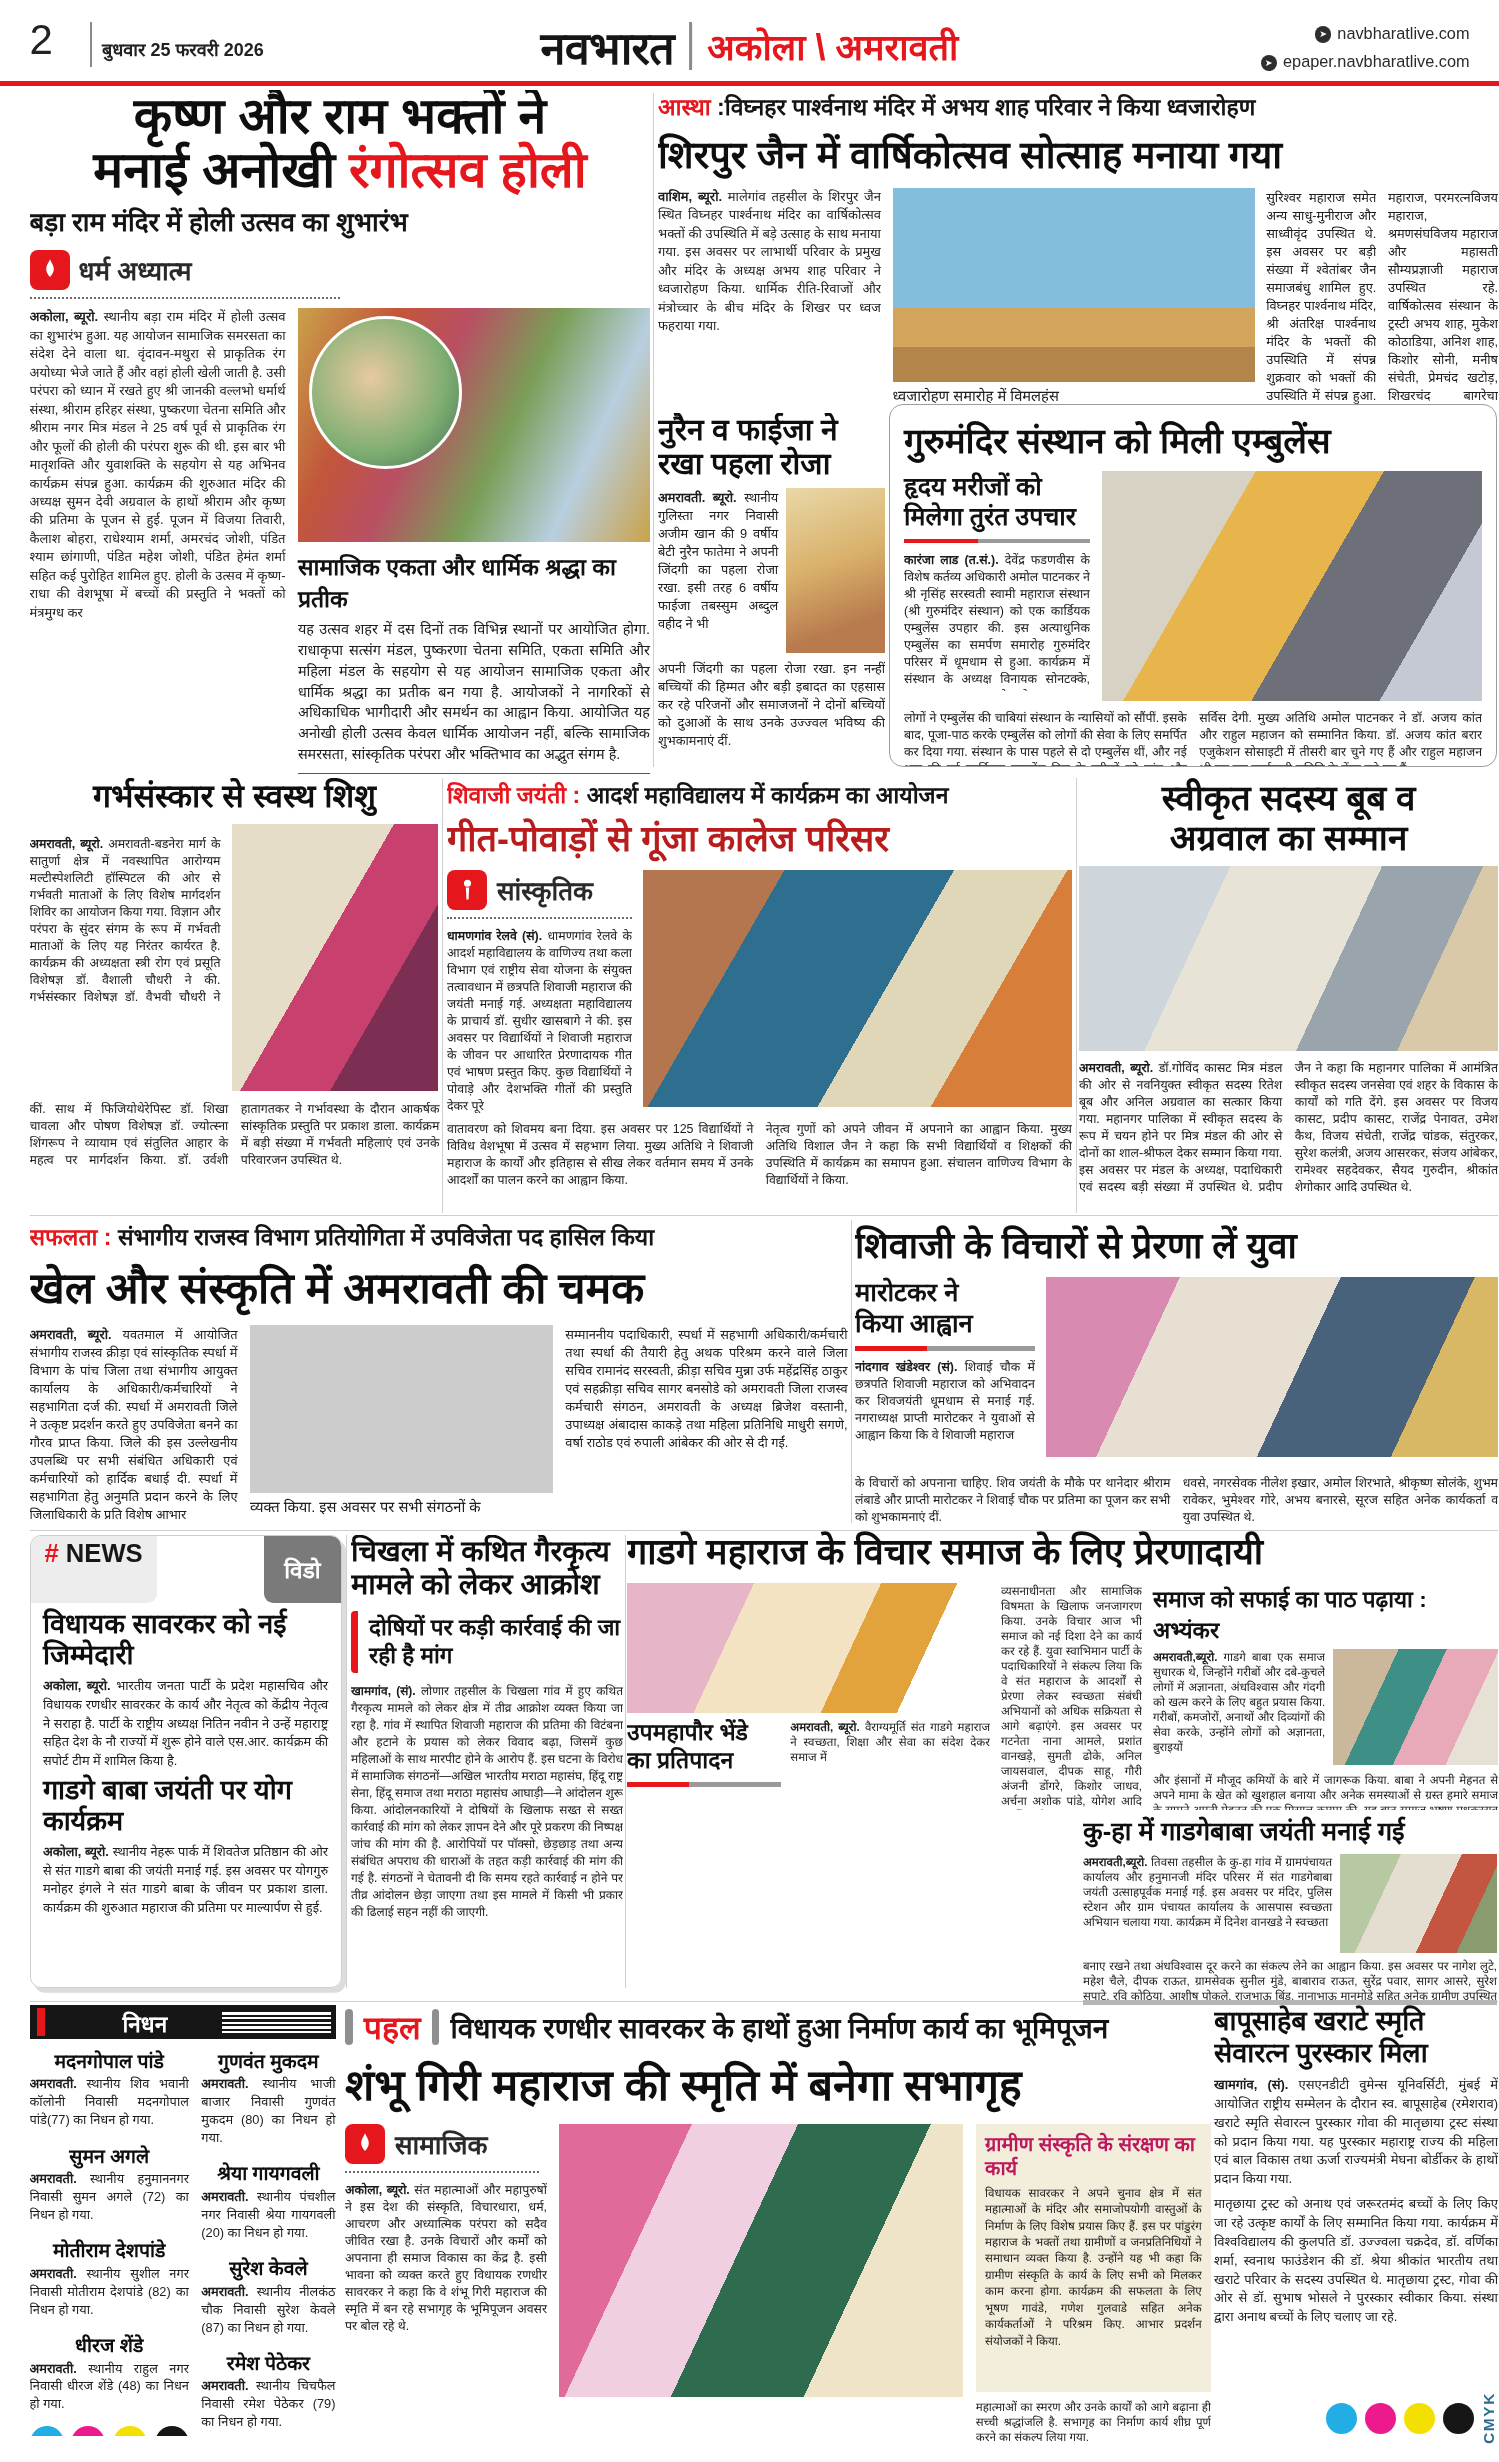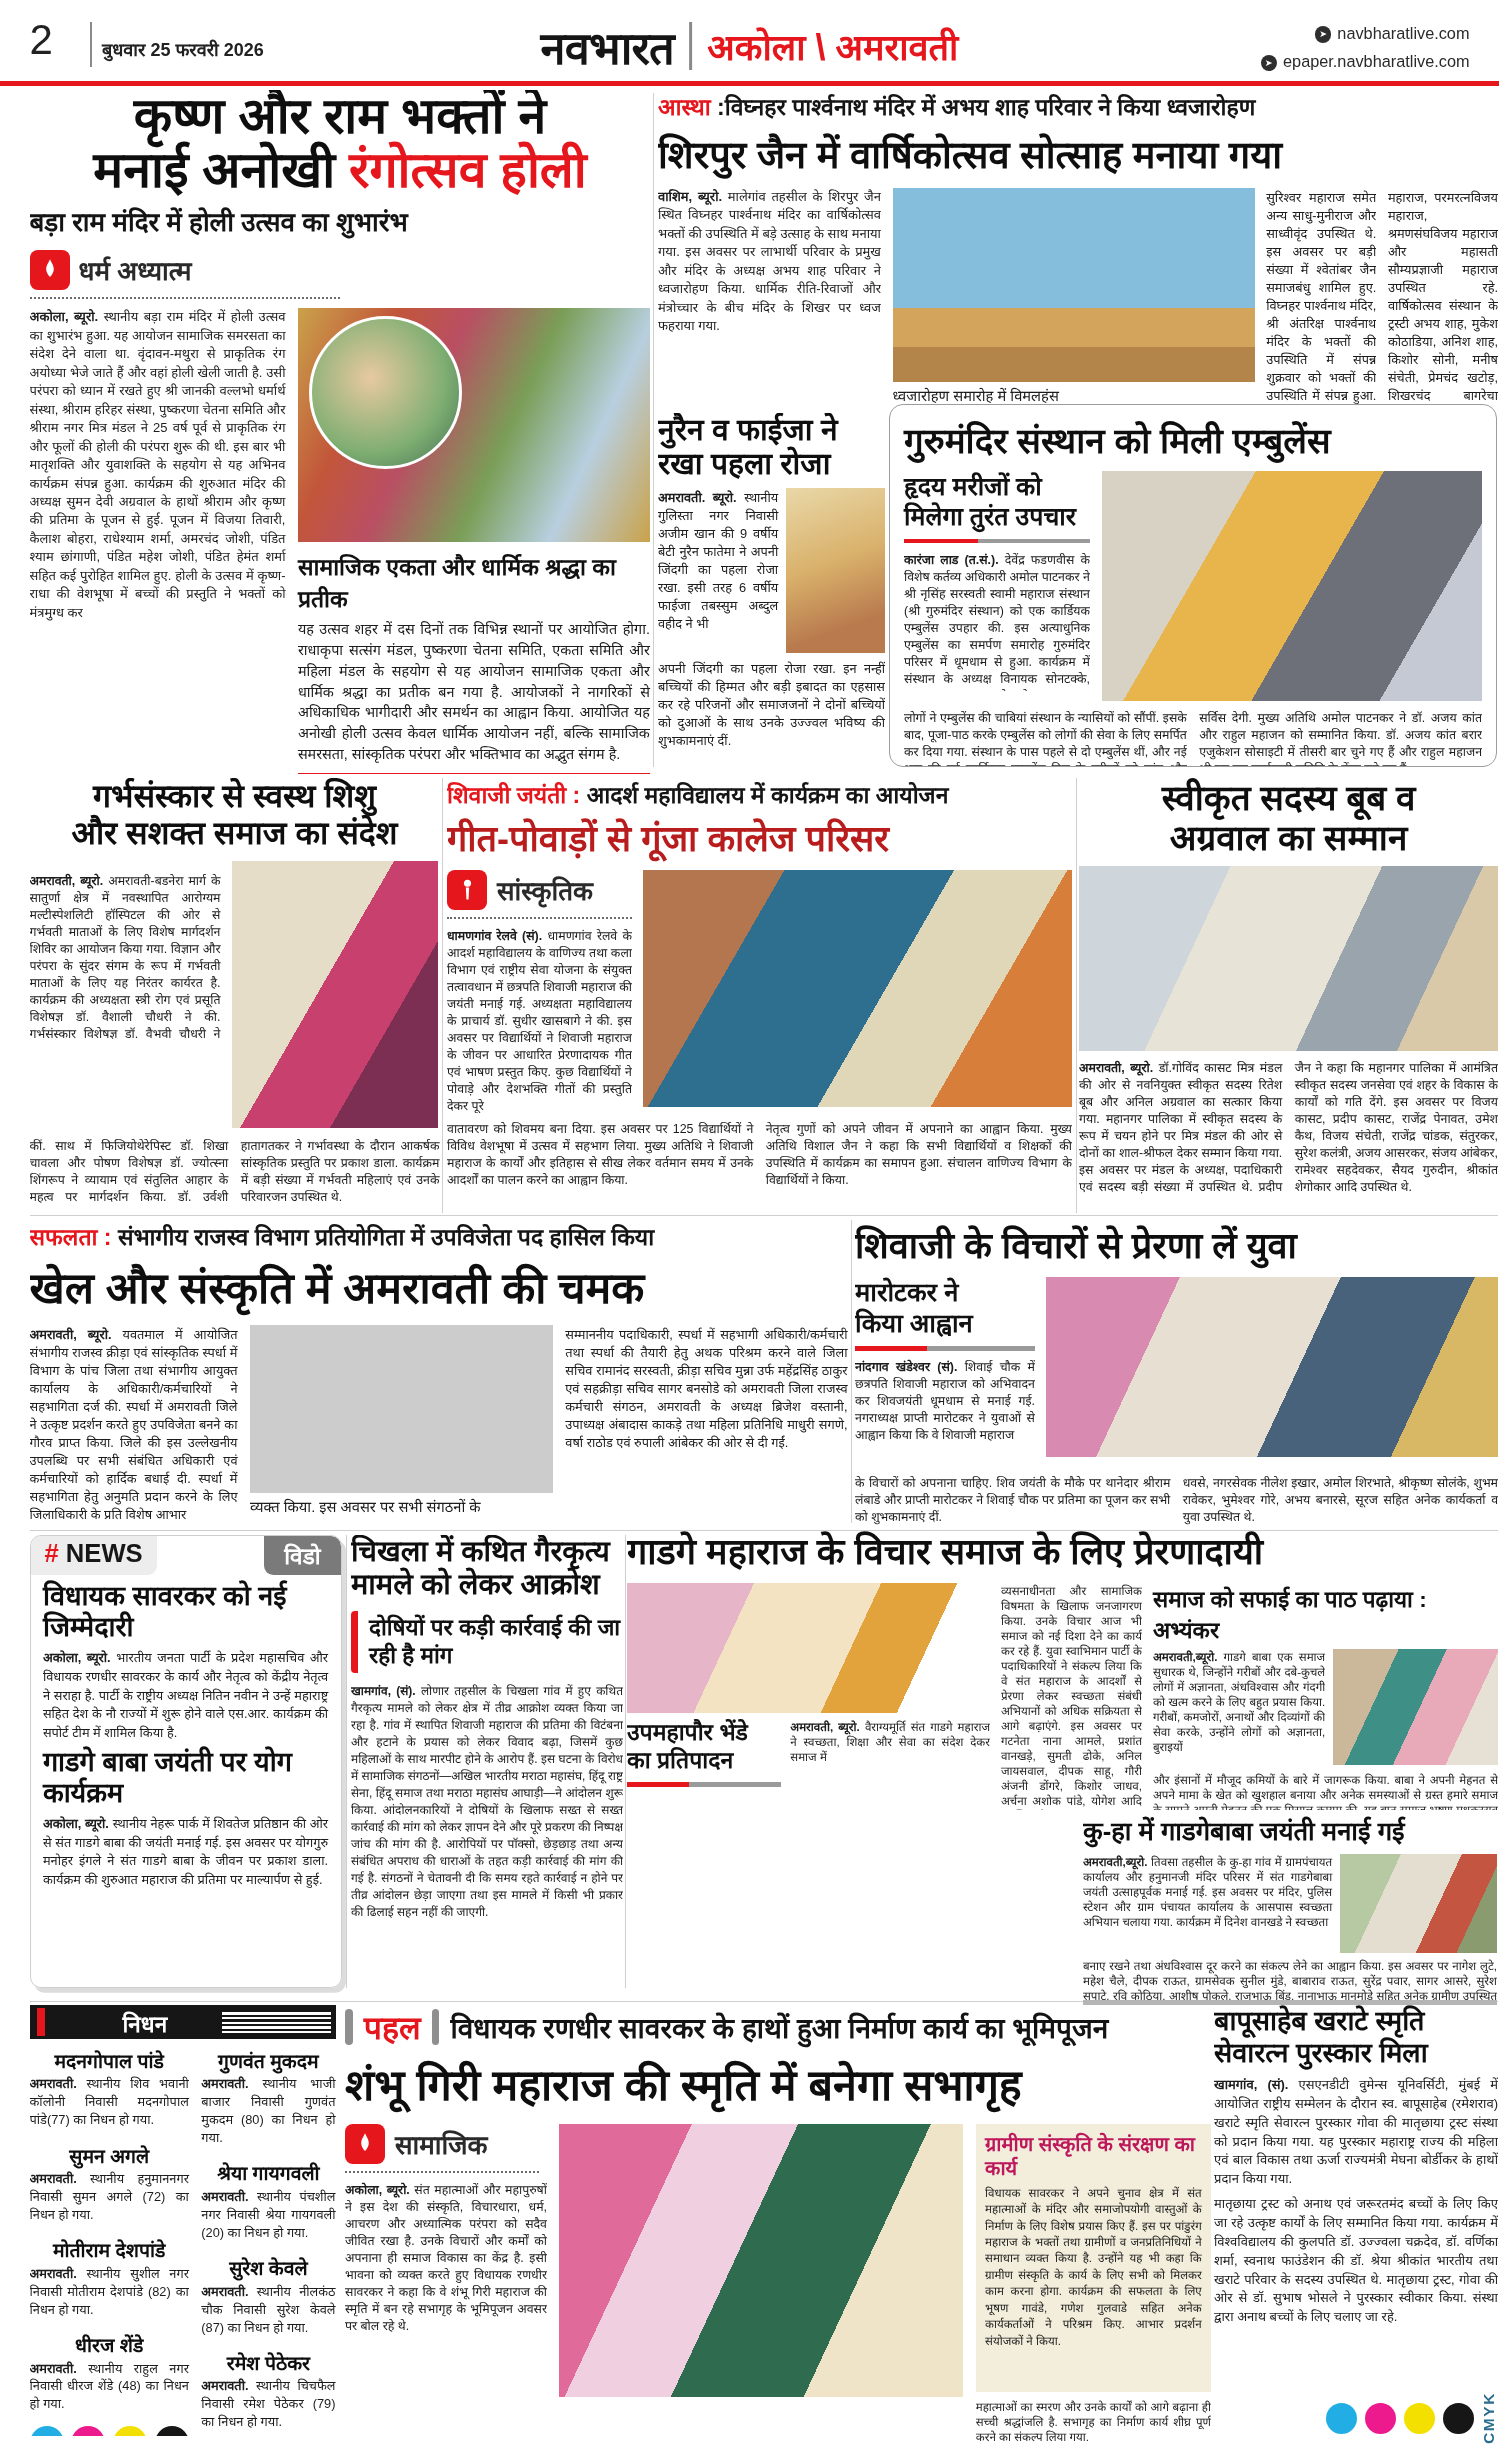--- a/index.html
+++ b/index.html
@@ -136,21 +136,21 @@
   #a-shiv .sub { font-size:25.6px; line-height:1.2; font-weight:800; color:#111; }
   #a-shiv .lbody { font-size:12.4px; height:109px; overflow:hidden; }
   #a-shiv .ph { flex:1; height:180px; }
   #a-shiv .row2 { display:flex; gap:12.4px; margin-top:6.2px; height:68px; overflow:hidden; }
   #a-shiv .row2 > div { flex:1; font-size:12.4px; }
 
   
   #a-news { left:29.5px; top:1535px; width:312px; height:453px; border:1.6px solid #cfcfcf; border-radius:11px; box-shadow:3.9px 4.7px 0 #dcdcdc; padding:7.8px 12.4px 9.3px; }
   #a-news .tags { display:flex; align-items:stretch; margin:-7.8px -12.4px 6.2px; }
   #a-news .tag1 { background:#ededed; border-radius:9.3px 0 9.3px 0; padding:3.1px 14px; font-size:25.6px; font-weight:800; color:#171717; }
-  #a-news .tag2 { background:#7a7a7a; color:#fff; font-size:22.5px; font-weight:700; padding:4px 20px; border-radius:0 9.3px 0 9.3px; margin-left:auto; }
+  #a-news .tag2 { background:#7a7a7a; color:#fff; font-size:22.5px; font-weight:700; padding:18px 20px; border-radius:0 9.3px 0 9.3px; margin-left:auto; }
   #a-news h3 { font-size:27px; line-height:1.15; font-weight:800; color:#0e0e0e; margin:4.7px 0 6.2px; }
   #a-news p { font-size:12.8px; line-height:1.45; text-align:justify; }
 
   
   #a-chik { left:351px; top:1535px; width:272px; height:453px; }
   #a-chik .hl { font-size:29px; line-height:1.15; font-weight:800; color:#0e0e0e; }
   #a-chik .sub { border-left:7px solid #e6161d; border-radius:3.9px; padding:3.1px 0 3.1px 11px; margin:9.3px 0; font-size:22.5px; line-height:1.25; font-weight:800; color:#111; }
   #a-chik .b { font-size:12px; line-height:1.42; text-align:justify; height:264px; overflow:hidden; }
 
   
@@ -321,21 +321,20 @@
     </div>
     <div class="row2">
       <div class="just">लोगों ने एम्बुलेंस की चाबियां संस्थान के न्यासियों को सौंपीं. इसके बाद, पूजा-पाठ करके एम्बुलेंस को लोगों की सेवा के लिए समर्पित कर दिया गया. संस्थान के पास पहले से दो एम्बुलेंस थीं, और नई शुरू की गई कार्डियक एम्बुलेंस दिल के मरीजों को तुरंत और जरूरी मेडिकल</div>
       <div class="just">सर्विस देगी. मुख्य अतिथि अमोल पाटनकर ने डॉ. अजय कांत और राहुल महाजन को सम्मानित किया. डॉ. अजय कांत बरार एजुकेशन सोसाइटी में तीसरी बार चुने गए हैं और राहुल महाजन भी इस बार कार्यकारी समिति के मेंबर चुने गए हैं.</div>
     </div>
   </section>
 
   <section class="art" id="a-garbh">
     <div class="hl">
       <div>गर्भसंस्कार से स्वस्थ शिशु</div>
-      <div>और सशक्त समाज का संदेश</div>
     </div>
     <div class="row">
       <div class="lcol">
         <div class="lbody just"><span class="dl">अमरावती, ब्यूरो.</span> <span>अमरावती-बडनेरा मार्ग के सातुर्णा क्षेत्र में नवस्थापित आरोग्यम मल्टीस्पेशलिटी हॉस्पिटल की ओर से गर्भवती माताओं के लिए विशेष मार्गदर्शन शिविर का आयोजन किया गया. विज्ञान और परंपरा के सुंदर संगम के रूप में गर्भवती माताओं के लिए यह निरंतर कार्यरत है. कार्यक्रम की अध्यक्षता स्त्री रोग एवं प्रसूति विशेषज्ञ डॉ. वैशाली चौधरी ने की. गर्भसंस्कार विशेषज्ञ डॉ. वैभवी चौधरी ने गर्भवती महिलाओं को गर्भसंस्कार का महत्व बताया. इस उल्लेखनीय कार्यक्रम में गर्भवती महिलाओं एवं उनके पतियों के लिए रोचक प्रतियोगिताएं भी आयोजित</span></div>
       </div>
       <div class="ph ph-podium"></div>
     </div>
     <div class="b2 just">कीं. साथ में फिजियोथेरेपिस्ट डॉ. शिखा चावला और पोषण विशेषज्ञ डॉ. ज्योत्स्ना शिंगरूप ने व्यायाम एवं संतुलित आहार के महत्व पर मार्गदर्शन किया. डॉ. उर्वशी हातागतकर ने गर्भावस्था के दौरान आकर्षक सांस्कृतिक प्रस्तुति पर प्रकाश डाला. कार्यक्रम में बड़ी संख्या में गर्भवती महिलाएं एवं उनके परिवारजन उपस्थित थे.</div>
   </section>
 

